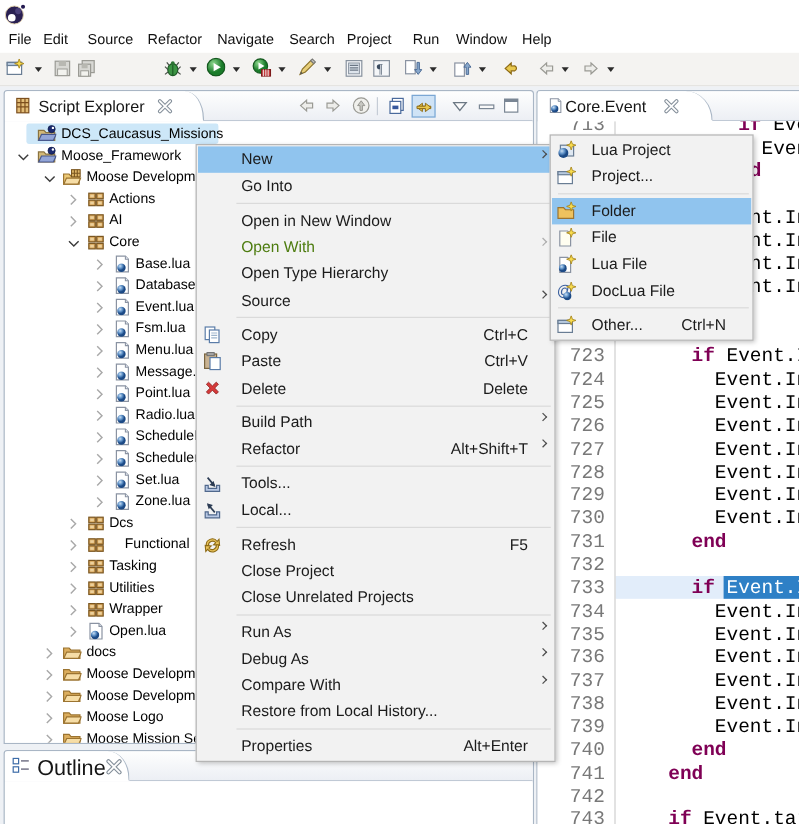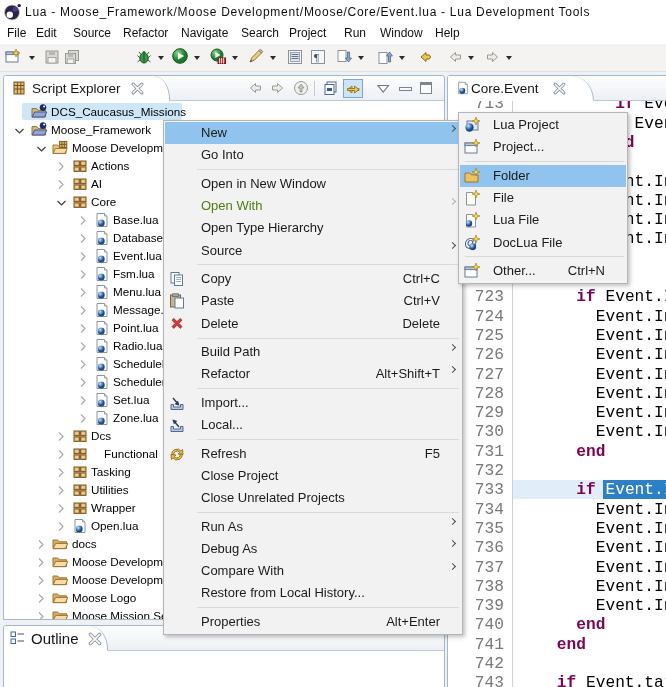--- a/index.html
+++ b/index.html
@@ -196,21 +196,20 @@
 </defs>
     </svg>
 
 <div id="title">
 <svg class="abs" style="left:3px;top:2px;width:19px;height:19px">
         <circle cx="9" cy="10.5" r="7.5" fill="#2a2052" stroke="#e0d0ac" stroke-width="0.8"></circle>
         <circle cx="6.8" cy="12.8" r="3.2" fill="#fff"></circle>
         <circle cx="12.2" cy="7.2" r="2.6" fill="#4a3f7a"></circle>
         <circle cx="16.2" cy="3.6" r="1.7" fill="#241a50"></circle>
       </svg>
-<span>Lua - Moose_Framework/Moose Development/Moose/Core/Event.lua - Lua Development Tools</span>
     </div>
 <div id="menubar">
 <span style="left:7px">File</span>
 <span style="left:36px">Edit</span>
 <span style="left:73px">Source</span>
 <span style="left:123px">Refactor</span>
 <span style="left:181px">Navigate</span>
 <span style="left:241px">Search</span>
 <span style="left:289px">Project</span>
 <span style="left:344px">Run</span>
@@ -605,21 +604,21 @@
           </svg>
 <svg class="abs" style="left:48px;top:1px;width:16px;height:16px">
             <use href="#folder"></use>
           </svg>
 <span class="lbl" style="left:68px">Moose Mission Setup</span>
 </div>
 </div>
 </div>
 <div class="panel" style="left:3px;top:625px;width:442px;height:70px;overflow:hidden">
 <div class="tabbar"></div>
-<div class="tab" style="width:104px;border-top-right-radius:18px 23px;font-size:15px">
+<div class="tab" style="width:104px;border-top-right-radius:18px 23px;font-size:18px">
         <svg class="i16" style="left:6px;top:5px;width:15px;height:15px">
           <rect x="1" y="1" width="4.5" height="4.5" fill="#fff" stroke="#3c6ca8"></rect>
           <rect x="1" y="8" width="4.5" height="4.5" fill="#fff" stroke="#3c6ca8"></rect>
           <line x1="7.5" y1="3" x2="14" y2="3" stroke="#889" stroke-width="1.4"></line>
           <line x1="7.5" y1="10" x2="14" y2="10" stroke="#889" stroke-width="1.4"></line>
         </svg>
         <span class="tx" style="left:27px;top:4px">Outline</span>
         <svg class="abs" style="left:84px;top:6px;width:14px;height:14px">
           <use href="#tabx"></use>
         </svg>
@@ -759,21 +758,21 @@
 <div class="mi">
         <span class="t">Refactor</span>
         <span class="k">Alt+Shift+T</span>
         <span class="ar"></span>
       </div>
 <div class="msep"></div>
 <div class="mi">
         <svg class="ic" style="position:absolute">
           <use href="#ic-imp"></use>
         </svg>
-        <span class="t">Import...</span>
+        <span class="t">Tools...</span>
       </div>
 <div class="mi">
         <svg class="ic" style="position:absolute">
           <use href="#ic-exp"></use>
         </svg>
         <span class="t">Local...</span>
       </div>
 <div class="msep"></div>
 <div class="mi">
         <svg class="ic" style="position:absolute">

